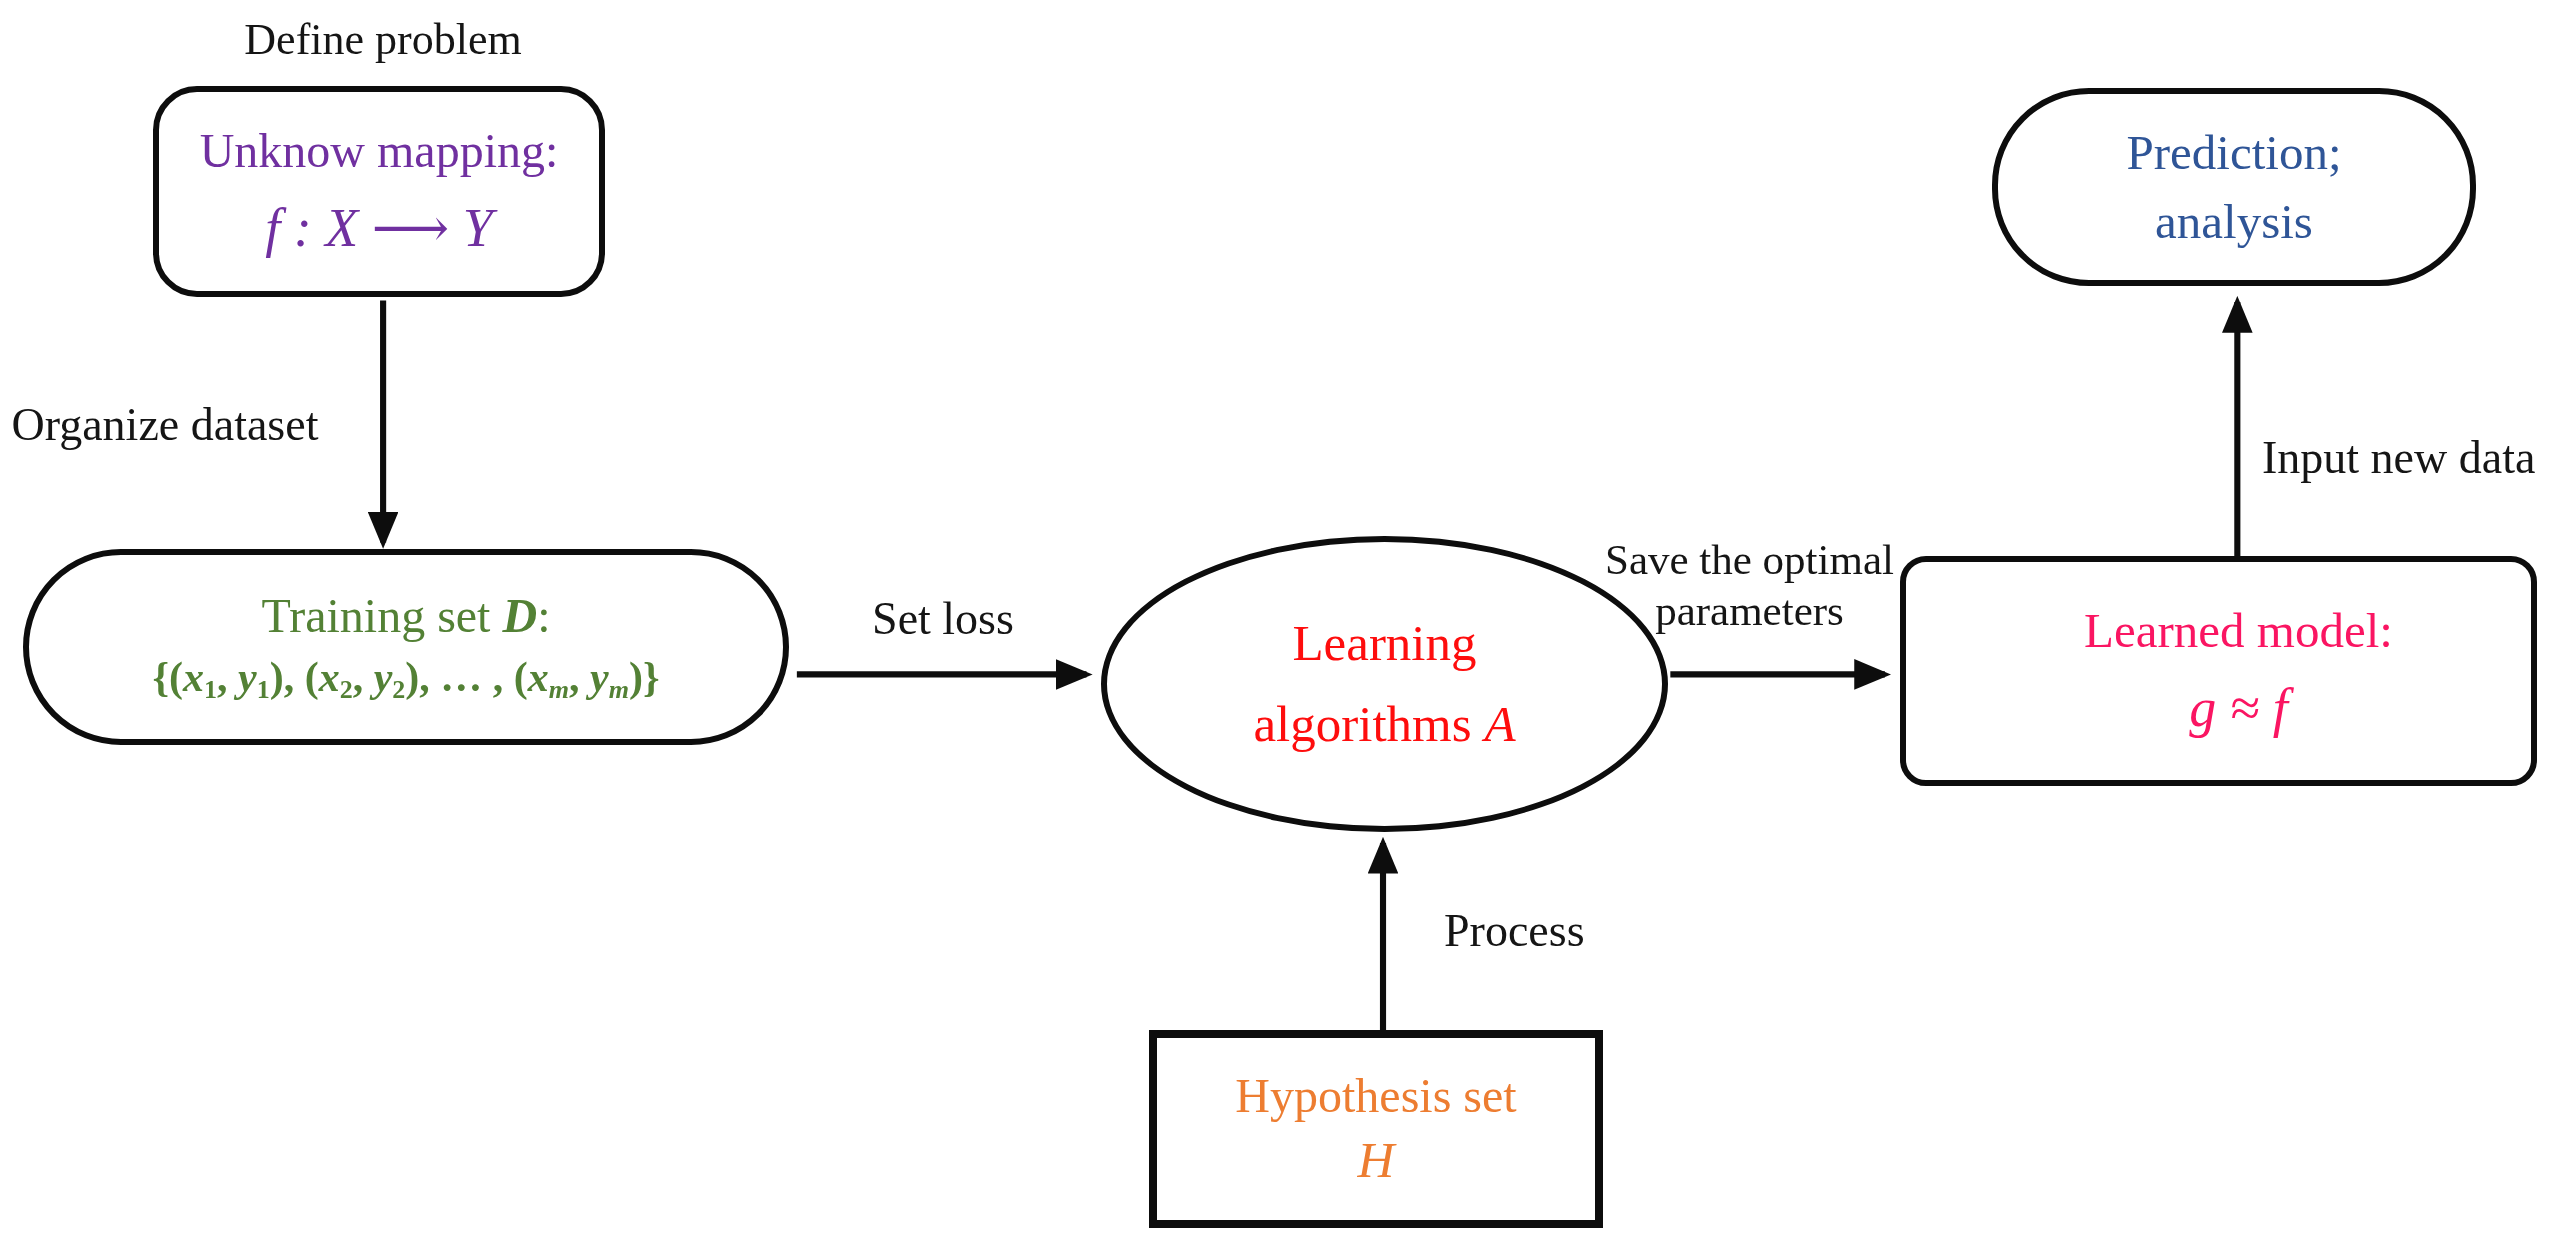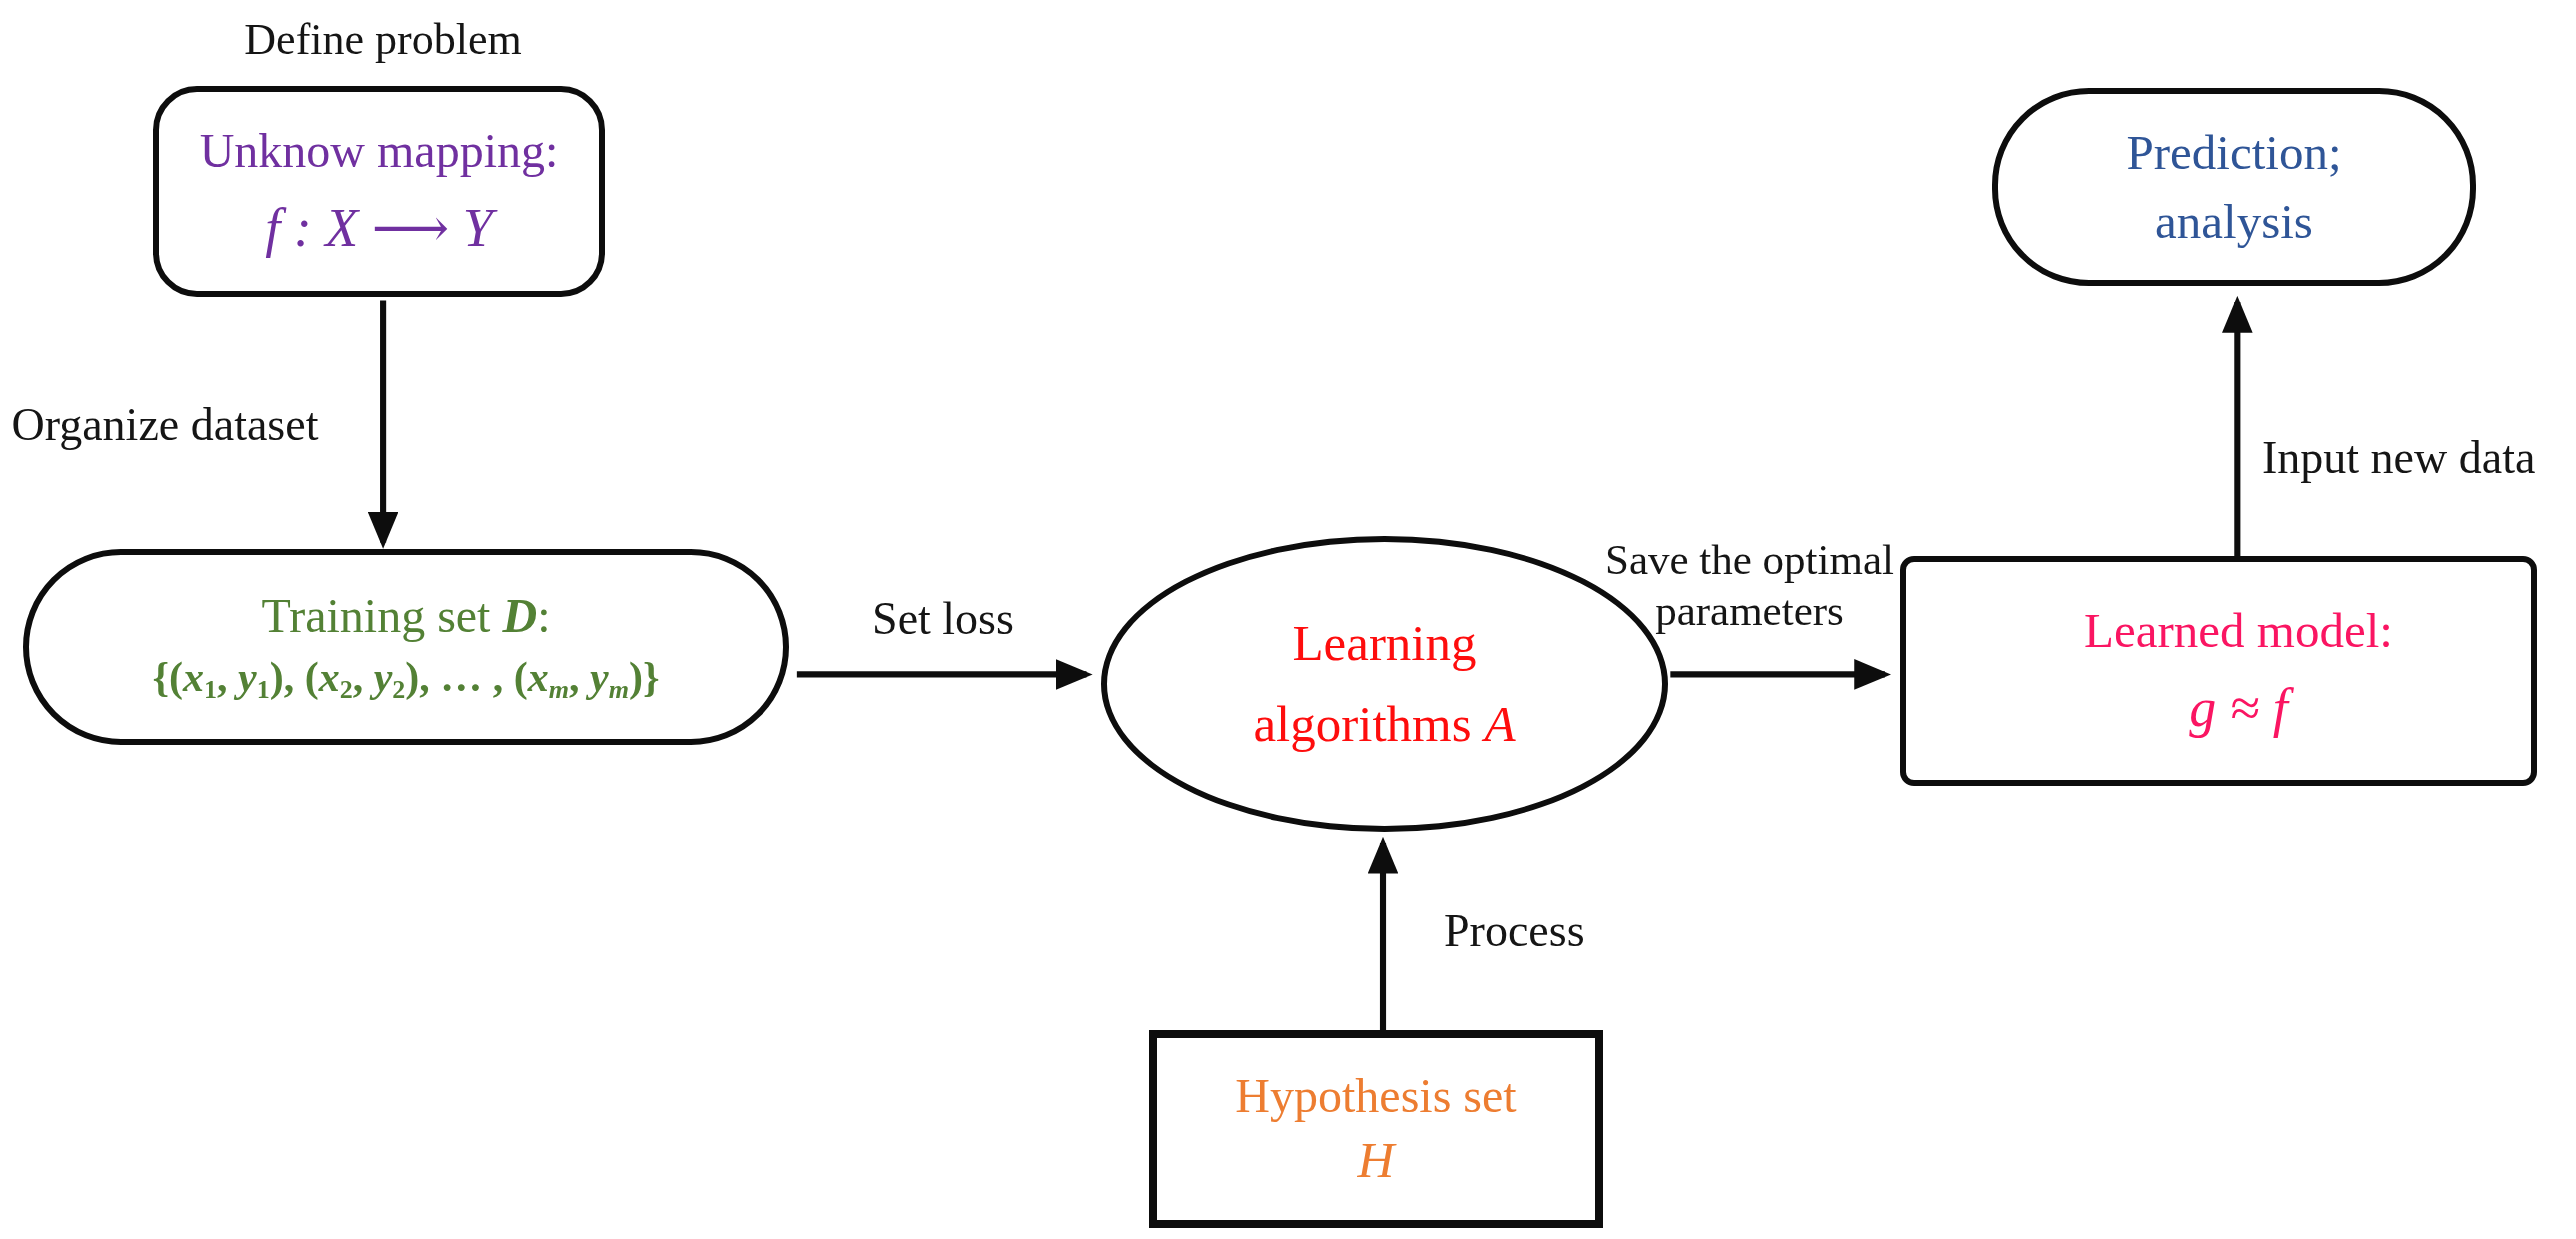--- a/index.html
+++ b/index.html
@@ -17,21 +17,21 @@
   .run-i{font-style:italic;}
   .run-bi{font-style:italic;font-weight:bold;}
   .run-sub{font-size:0.62em;font-weight:bold;vertical-align:-0.28em;}
   .run-subi{font-size:0.62em;font-weight:bold;font-style:italic;vertical-align:-0.28em;}
 
   .unknow{left:153px;top:86px;width:452px;height:211px;border-radius:44px;font-size:48px;row-gap:23px;}
   .unknow .nl2{font-size:54px;}
   .stadium{left:23px;top:549px;width:766px;height:196px;border-radius:98px;font-size:48px;row-gap:13.8px;}
   .stadium .formula{font-size:42px;font-weight:bold;white-space:nowrap;}
   .ellipse{left:1101px;top:536px;width:567px;height:296px;border-radius:50%;font-size:51px;row-gap:27.6px;}
-  .learned{left:1900px;top:556px;width:637px;height:230px;border-radius:14px;font-size:49px;row-gap:23px;padding-left:40px;}
+  .learned{left:1900px;top:556px;width:637px;height:230px;border-radius:26px;font-size:49px;row-gap:23px;padding-left:40px;}
   .learned .nl2{font-size:54px;}
   .prediction{left:1992px;top:88px;width:484px;height:198px;border-radius:97px;font-size:49px;row-gap:18px;}
   .hypothesis{left:1149px;top:1030px;width:454px;height:198px;border-width:8.4px;border-radius:0;font-size:48px;row-gap:12.3px;}
   .hypothesis .nl2{font-size:51px;}
 
   .title{
     position:absolute;left:536px;top:334px;width:1578px;margin:0;text-align:center;
     font-family:"Liberation Sans","DejaVu Sans",sans-serif;font-weight:bold;
     font-size:69px;letter-spacing:-2.3px;color:#0a0a0a;line-height:1.0;
   }

